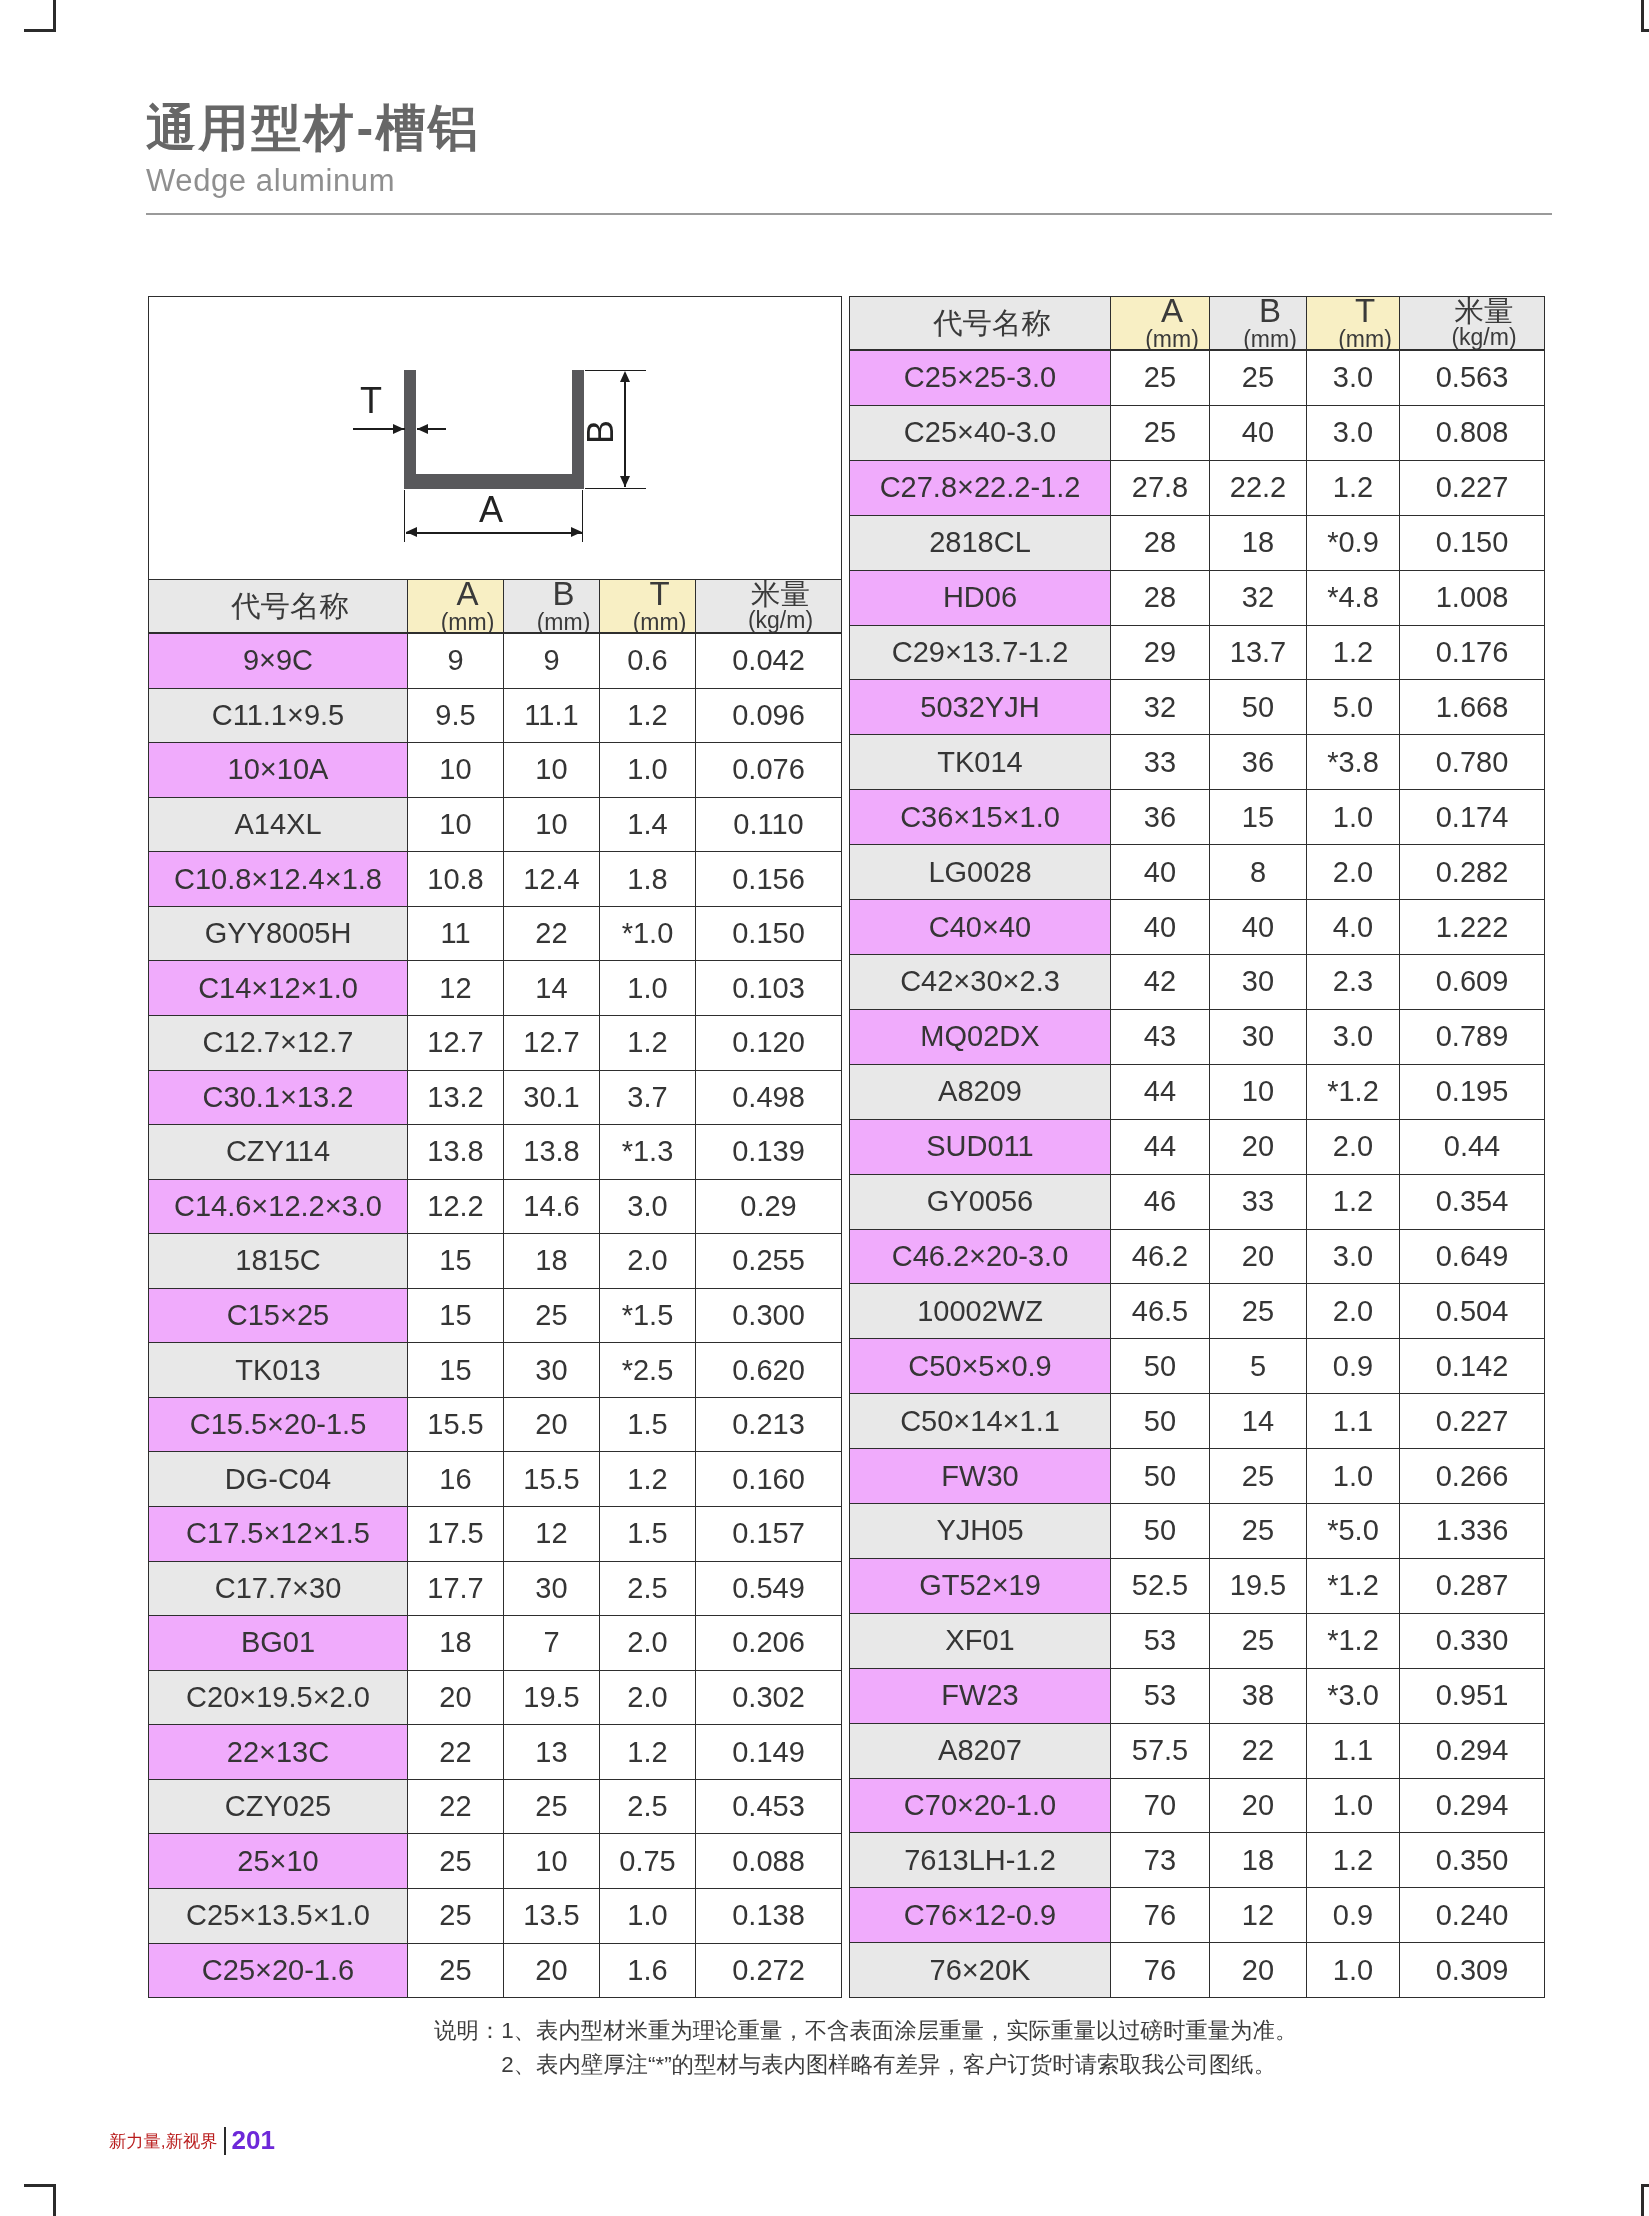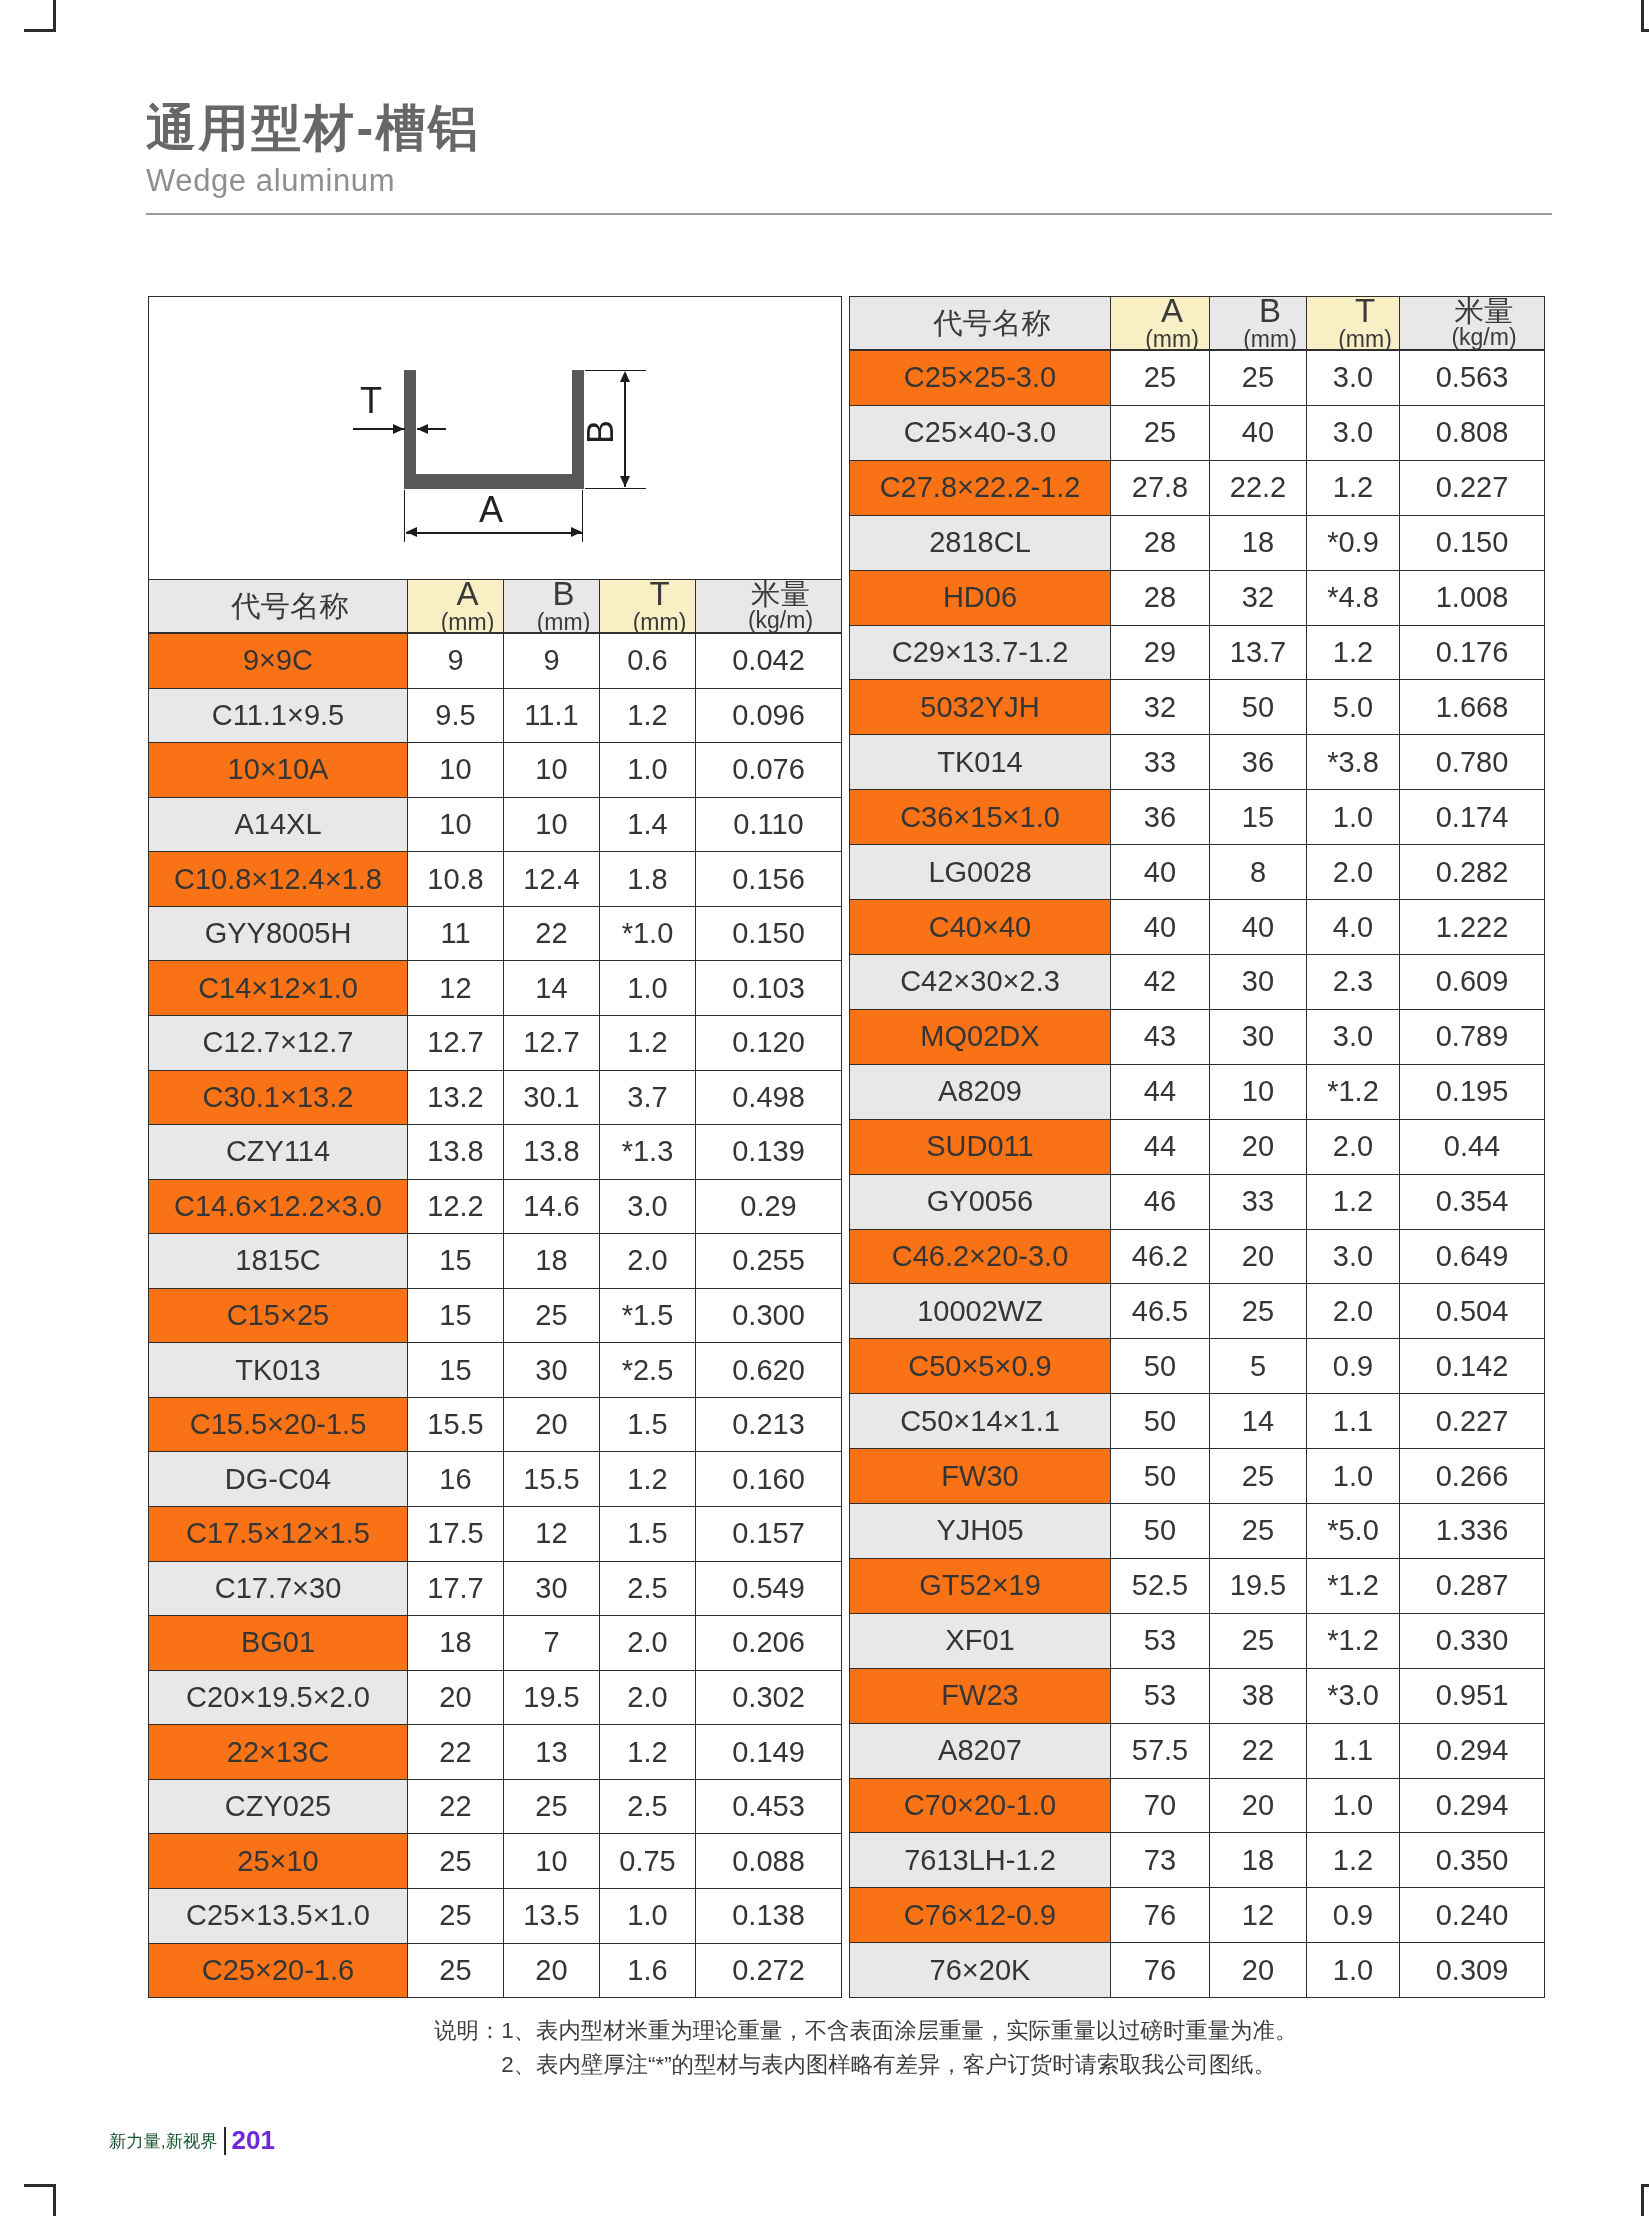--- a/index.html
+++ b/index.html
@@ -42,30 +42,30 @@
   .trow + .trow{border-top:1.9px solid #2e2e2e;}
   .hc,.cell{box-sizing:border-box;display:flex;flex-direction:column;align-items:center;justify-content:center;
             border-right:1.3px solid #2e2e2e;overflow:hidden;}
   .hc:last-child,.cell:last-child{border-right:none;}
   .hc{background:#e8e8e8;line-height:1.02;padding-left:24px;}
   .hc.hy{background:#f8efc4;}
   .h1{font-size:33px;color:#3a3a3a;}
   .h1.cn{font-size:29.4px;}
   .h2{font-size:23px;color:#3a3a3a;}
   .cell{font-size:29px;color:#353535;background:#ffffff;flex-direction:row;}
-  .cell.name.y{background:#f97316;}
+  .cell.name.y{background:#f0abfc;}
   .cell.name.g{background:#e8e8e8;}
 
   
   .notes{position:absolute;left:410px;top:2014px;display:flex;font-size:22.4px;color:#3d3d3d;line-height:1.5;}
   .notes .lbl{white-space:nowrap;}
 
   
   .footer{position:absolute;left:85px;top:2125px;display:flex;align-items:center;}
-  .footer .brand{font-size:17.3px;color:#14532d;}
+  .footer .brand{font-size:17.3px;color:#b91c1c;}
   .footer .bar{width:2.6px;height:28px;background:#2a2a2a;margin:0 5.1px 0 6.4px;}
   .footer .num{font-size:26px;font-weight:bold;color:#6d28d9;}
 </style>
 </head>
 <body>
 
 <div id="page">
 
   <div class="crop tl"></div>
   <div class="crop tr"></div>

